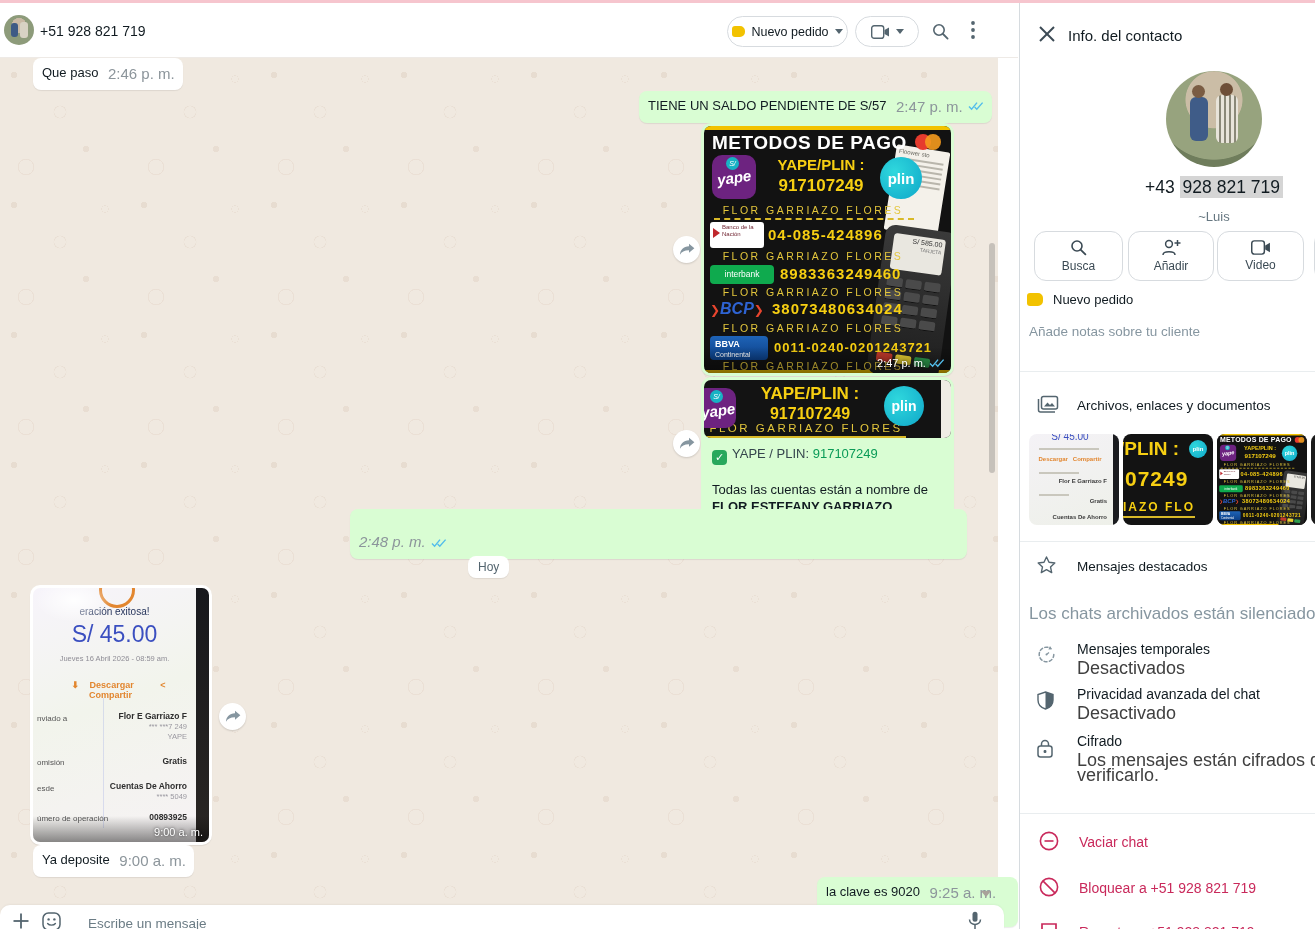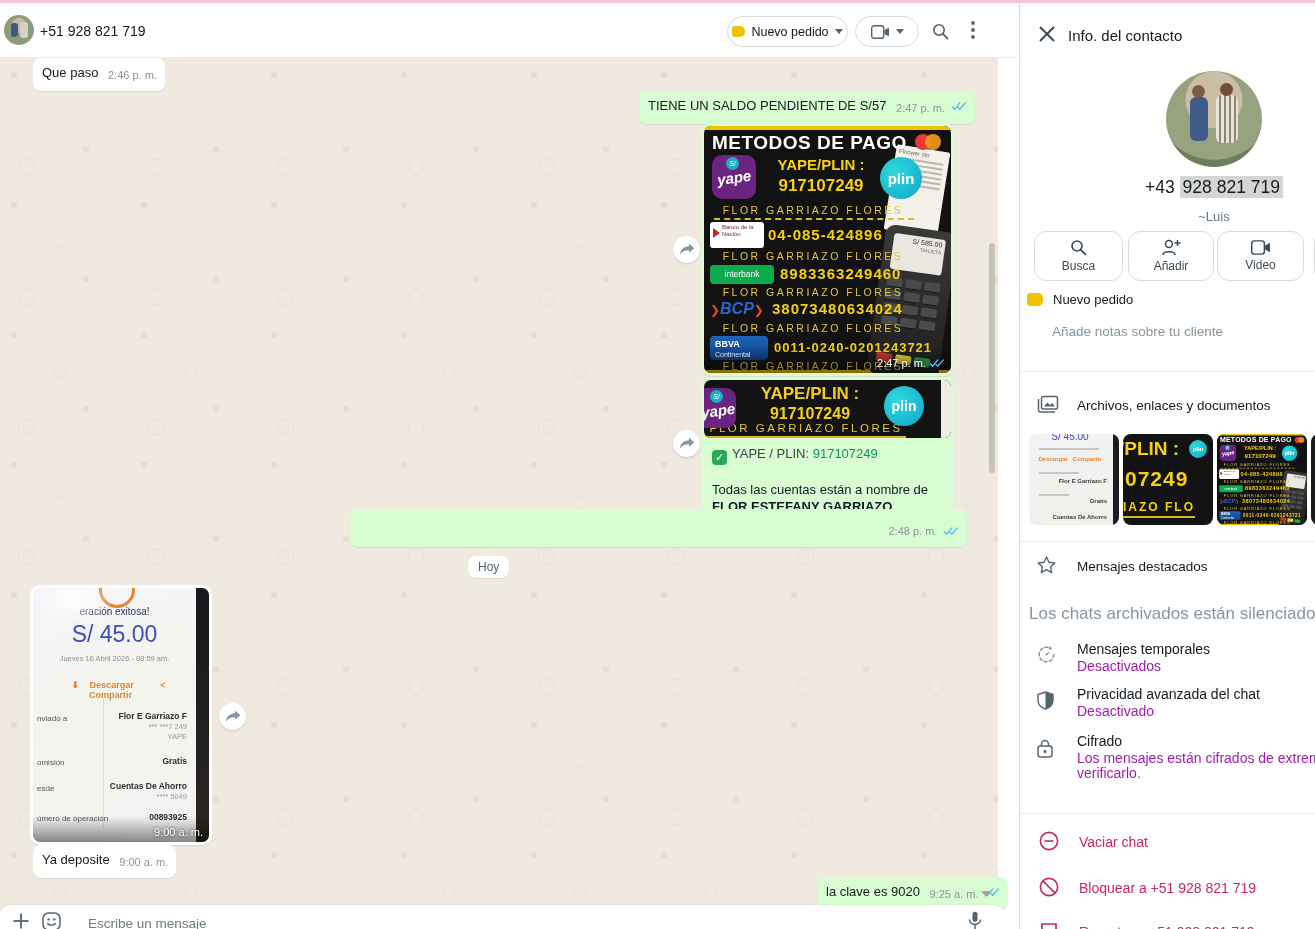--- a/index.html
+++ b/index.html
@@ -41,28 +41,28 @@
   .pill-video{left:855px;top:13px;width:62px;height:29px;}
   .hdr-ico{color:#54656f;}
   .ico-search{left:932px;top:20px;}
   .ico-kebab{left:971px;top:18px;}
 
   
   .bubble{position:absolute;border-radius:8px;box-shadow:0 1px 1px rgba(0,0,0,.08);font-size:13px;line-height:18px;}
   .in{background:#ffffff;}
   .out{background:#d9fdd3;}
   .msg-pad{padding:6px 8px 7px 9px;}
-  .time{font-size:11px;color:#8c959b;white-space:nowrap;}
+  .time{font-size:15px;color:#8c959b;white-space:nowrap;}
   .ticks{display:inline-block;vertical-align:-1px;margin-left:2px;}
   .time-inline{margin-left:6px;vertical-align:-2px;}
 
   .m1{left:33px;top:55px;}
   .m2{left:639px;top:88px;width:auto;}
   .m5{left:350px;top:506px;width:600px;font-weight:bold;}
-  .m5 .t-row{text-align:right;font-weight:normal;margin-top:7px;}
+  .m5 .t-row{text-align:left;font-weight:normal;margin-top:18px;font-style:italic;}
   .m7{left:33px;top:842px;}
   .m8{left:817px;top:874px;}
 
   .date-pill{left:468px;top:553px;background:#fff;border-radius:8px;padding:4px 10px;font-size:12px;color:#54656f;box-shadow:0 1px 1px rgba(0,0,0,.08);}
 
   .fwd-btn{position:absolute;width:27px;height:27px;border-radius:50%;background:#fff;box-shadow:0 1px 2px rgba(0,0,0,.15);display:flex;align-items:center;justify-content:center;color:#8696a0;}
 
   
   .img-bubble{position:absolute;background:#d9fdd3;border-radius:10px;padding:3px;box-shadow:0 1px 1px rgba(0,0,0,.08);}
   .img-frame{position:relative;overflow:hidden;border-radius:7px;}
@@ -161,26 +161,26 @@
   .p-avatar .p2{position:absolute;left:50px;top:24px;width:22px;height:48px;background:repeating-linear-gradient(90deg,#e8e4da 0 3px,#8a8878 3px 5px);border-radius:6px;}
   .p-avatar .p2:before{content:"";position:absolute;left:4px;top:-12px;width:13px;height:13px;border-radius:50%;background:#6e4f38;}
   .p-phone{position:absolute;left:0;top:174px;width:388px;text-align:center;font-size:17.5px;color:#111b21;}
   .p-phone .sel{background:#d5d5d5;padding:1px 3px;}
   .p-push{position:absolute;left:0;top:206px;width:388px;text-align:center;font-size:13px;color:#667781;}
   .p-btn{position:absolute;top:228px;height:50px;border:1px solid #d7dbdf;border-radius:12px;background:#fff;display:flex;flex-direction:column;align-items:center;justify-content:center;gap:3px;font-size:12px;color:#3b4a54;box-sizing:border-box;}
   .p-btn svg{color:#3b4a54;}
   .pb1{left:14px;width:89px;} .pb2{left:108px;width:86px;} .pb3{left:197px;width:87px;} .pb4{left:294px;width:88px;}
   .p-label-row{position:absolute;left:7px;top:289px;display:flex;align-items:center;gap:10px;font-size:13px;color:#111b21;}
   .p-label-row .tag-ico{width:16px;height:13px;}
-  .p-notes{position:absolute;left:9px;top:321px;font-size:13.5px;color:#8696a0;margin-left:23px;}
+  .p-notes{position:absolute;left:9px;top:321px;font-size:13.5px;color:#8696a0;}
   .row-ico{position:absolute;left:17px;color:#54656f;}
   .row-label{position:absolute;left:57px;font-size:13.5px;color:#111b21;}
   .p-archived{position:absolute;left:9px;top:601px;font-size:17px;color:#8696a0;}
   .li-title{position:absolute;left:57px;font-size:14px;color:#111b21;}
-  .li-sub{position:absolute;left:57px;font-size:14px;color:#a21caf;white-space:nowrap;}
+  .li-sub{position:absolute;left:57px;font-size:18px;color:#404040;white-space:nowrap;}
   .thumb{position:absolute;top:431px;width:90px;height:91px;border-radius:8px;overflow:hidden;background:#111;}
   .t1{left:9px;} .t2{left:103px;} .t3{left:197px;} .t4{left:291px;width:90px;}
   .thumb1{background:linear-gradient(160deg,#f4f2f6,#eef0e9);}
   .th1-amt{position:absolute;left:0;top:-3px;width:82px;text-align:center;color:#3b4fc0;font-size:10px;}
   .th1-bar{position:absolute;left:10px;height:2px;background:#c9c7bd;width:60px;}
   .th1-or{position:absolute;left:0;top:22px;width:82px;text-align:center;color:#e2862f;font-size:6px;font-weight:bold;}
   .th1-val{position:absolute;right:12px;text-align:right;color:#3a3a3a;font-size:6px;font-weight:bold;}
   .th1-bez{position:absolute;right:0;top:0;width:6px;height:91px;background:#1b1c20;}
   .thumb2{background:#131313;color:#f7cf12;font-weight:bold;}
   .th2-l1{position:absolute;left:-4px;top:4px;font-size:19px;white-space:nowrap;}

